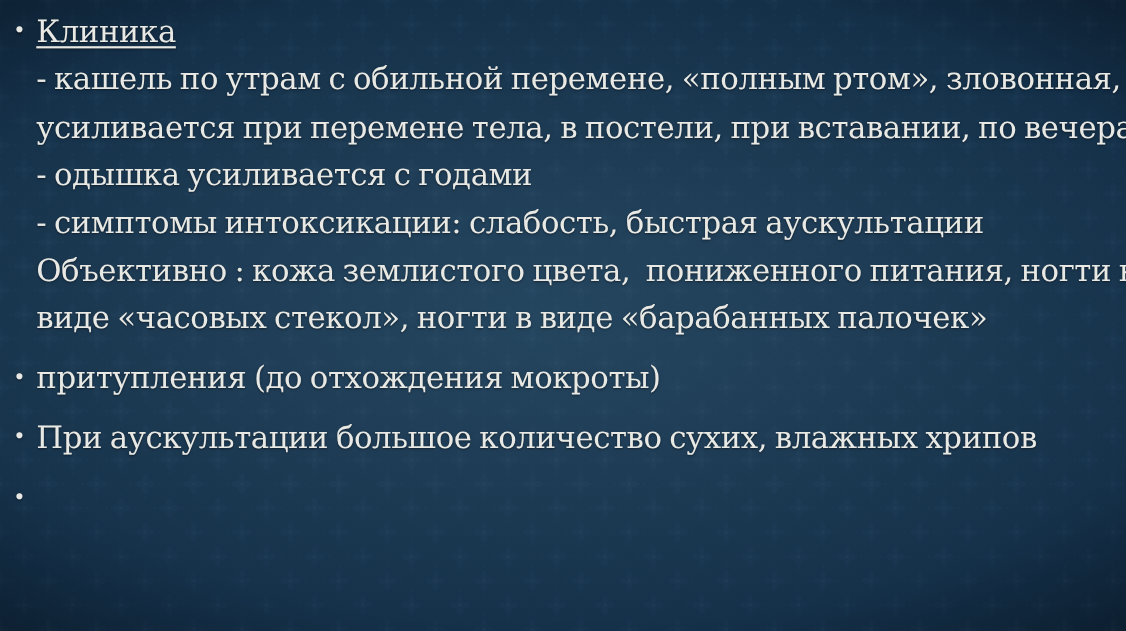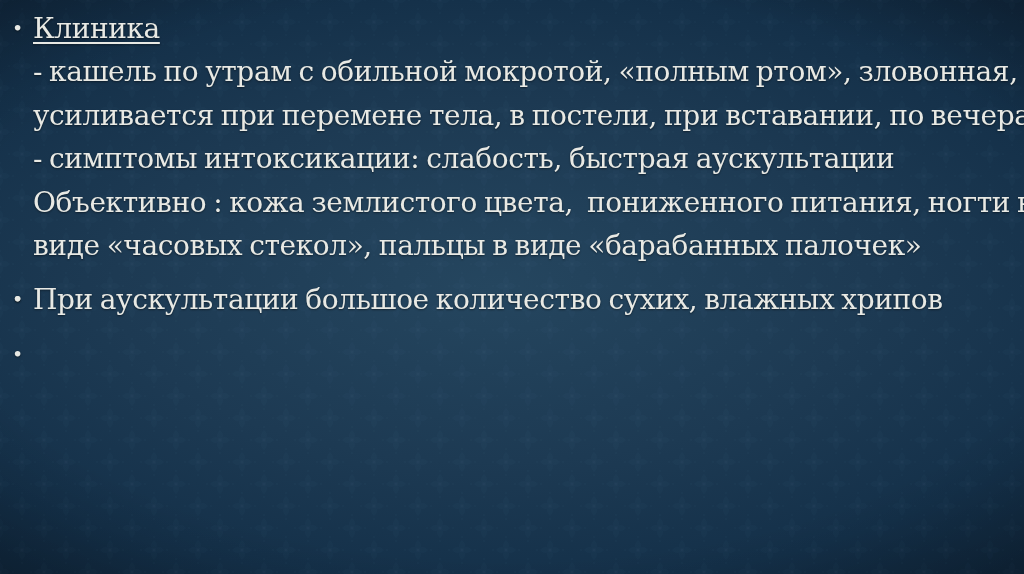--- a/index.html
+++ b/index.html
@@ -107,29 +107,31 @@
     <rect width="100%" height="100%" fill="url(#damask)"></rect>
   </svg>
 
   <div class="vignette"></div>
 
   <div class="content">
 
     <div class="bullet-item">
       <span class="marker">•</span>
       <div class="line"><span class="u">Клиника</span></div>
-      <div class="line">- кашель по утрам с обильной мокротой, «полным ртом», зловонная,</div>
+      <div class="line">- кашель по утрам с обильной перемене, «полным ртом», зловонная,</div>
       <div class="line">усиливается при перемене тела, в постели, при вставании, по вечерам,</div>
+      <div class="line">- одышка усиливается с годами</div>
       <div class="line">- симптомы интоксикации: слабость, быстрая аускультации</div>
       <div class="line">Объективно : кожа землистого цвета,  пониженного питания, ногти в</div>
-      <div class="line">виде «часовых стекол», пальцы в виде «барабанных палочек»</div>
+      <div class="line">виде «часовых стекол», ногти в виде «барабанных палочек»</div>
     </div>
 
     <div class="bullet-item">
       <span class="marker">•</span>
+      <div class="line">притупления (до отхождения мокроты)</div>
     </div>
 
     <div class="bullet-item">
       <span class="marker">•</span>
       <div class="line">При аускультации большое количество сухих, влажных хрипов</div>
     </div>
 
     <div class="bullet-item">
       <span class="marker">•</span>
       <div class="line"></div>

